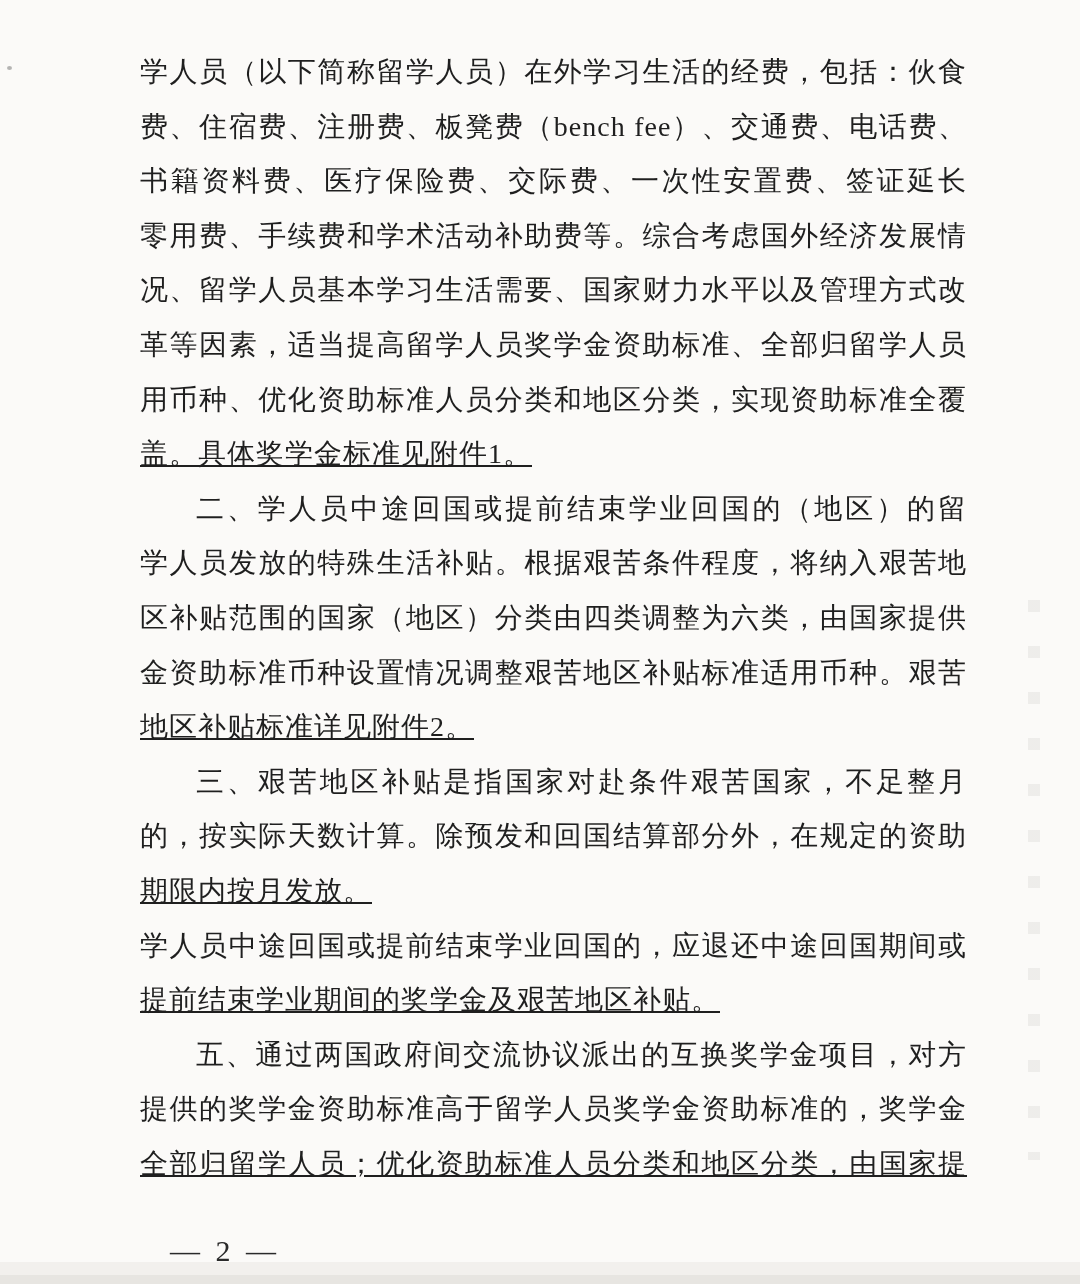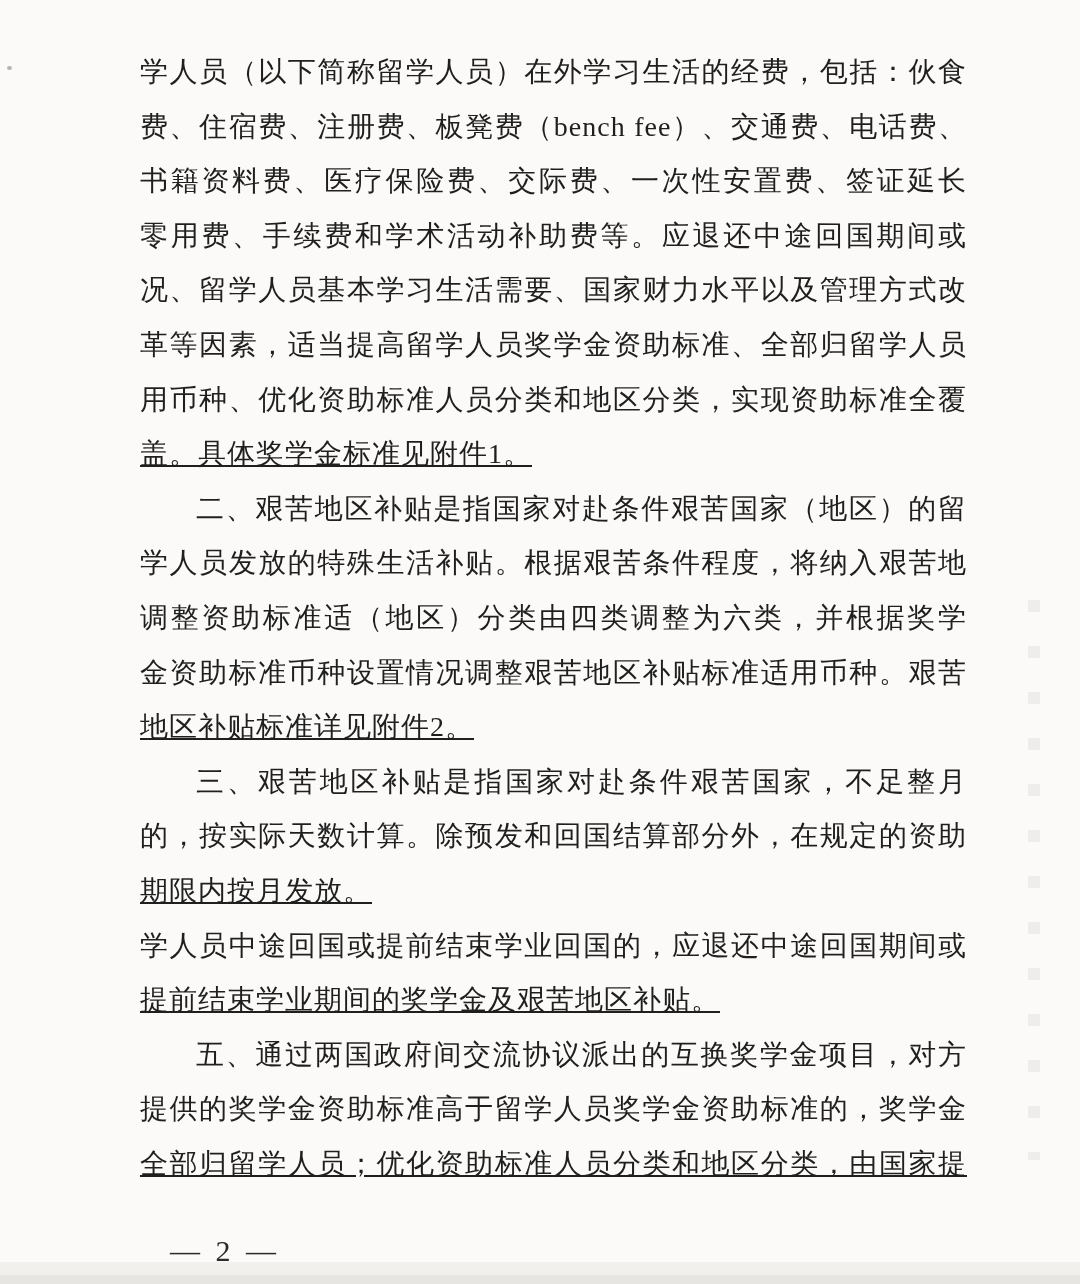--- a/index.html
+++ b/index.html
@@ -70,28 +70,28 @@
   }
 </style>
 </head>
 <body>
 
 <div class="page">
   <div id="doc-body" class="doc-body">
       <div class="doc-line">学人员（以下简称留学人员）在外学习生活的经费，包括：伙食</div>
       <div class="doc-line">费、住宿费、注册费、板凳费（bench fee）、交通费、电话费、</div>
       <div class="doc-line">书籍资料费、医疗保险费、交际费、一次性安置费、签证延长费、</div>
-      <div class="doc-line">零用费、手续费和学术活动补助费等。应退还中途回国期间或</div>
+      <div class="doc-line">零用费、手续费和学术活动补助费等。综合考虑国外经济发展情</div>
       <div class="doc-line">况、留学人员基本学习生活需要、国家财力水平以及管理方式改</div>
       <div class="doc-line">革等因素，适当提高留学人员奖学金资助标准、全部归留学人员</div>
       <div class="doc-line">用币种、优化资助标准人员分类和地区分类，实现资助标准全覆</div>
       <div class="doc-line last">盖。具体奖学金标准见附件1。</div>
-      <div class="doc-line indent">二、艰苦地区补贴是指国家对赴条件艰苦国家（地区）的留</div>
+      <div class="doc-line indent">二、学人员中途回国或提前结束学业回国的（地区）的留</div>
       <div class="doc-line">学人员发放的特殊生活补贴。根据艰苦条件程度，将纳入艰苦地</div>
-      <div class="doc-line">调整资助标准适（地区）分类由四类调整为六类，并根据奖学</div>
+      <div class="doc-line">区补贴范围的国家（地区）分类由四类调整为六类，由国家提供</div>
       <div class="doc-line">金资助标准币种设置情况调整艰苦地区补贴标准适用币种。艰苦</div>
       <div class="doc-line last">地区补贴标准详见附件2。</div>
       <div class="doc-line indent">三、艰苦地区补贴是指国家对赴条件艰苦国家，不足整月</div>
       <div class="doc-line">的，按实际天数计算。除预发和回国结算部分外，在规定的资助</div>
       <div class="doc-line last">期限内按月发放。</div>
       <div class="doc-line">学人员中途回国或提前结束学业回国的，应退还中途回国期间或</div>
       <div class="doc-line last">提前结束学业期间的奖学金及艰苦地区补贴。</div>
       <div class="doc-line indent">五、通过两国政府间交流协议派出的互换奖学金项目，对方</div>
       <div class="doc-line">提供的奖学金资助标准高于留学人员奖学金资助标准的，奖学金</div>
       <div class="doc-line last">全部归留学人员；优化资助标准人员分类和地区分类，由国家提供</div>

